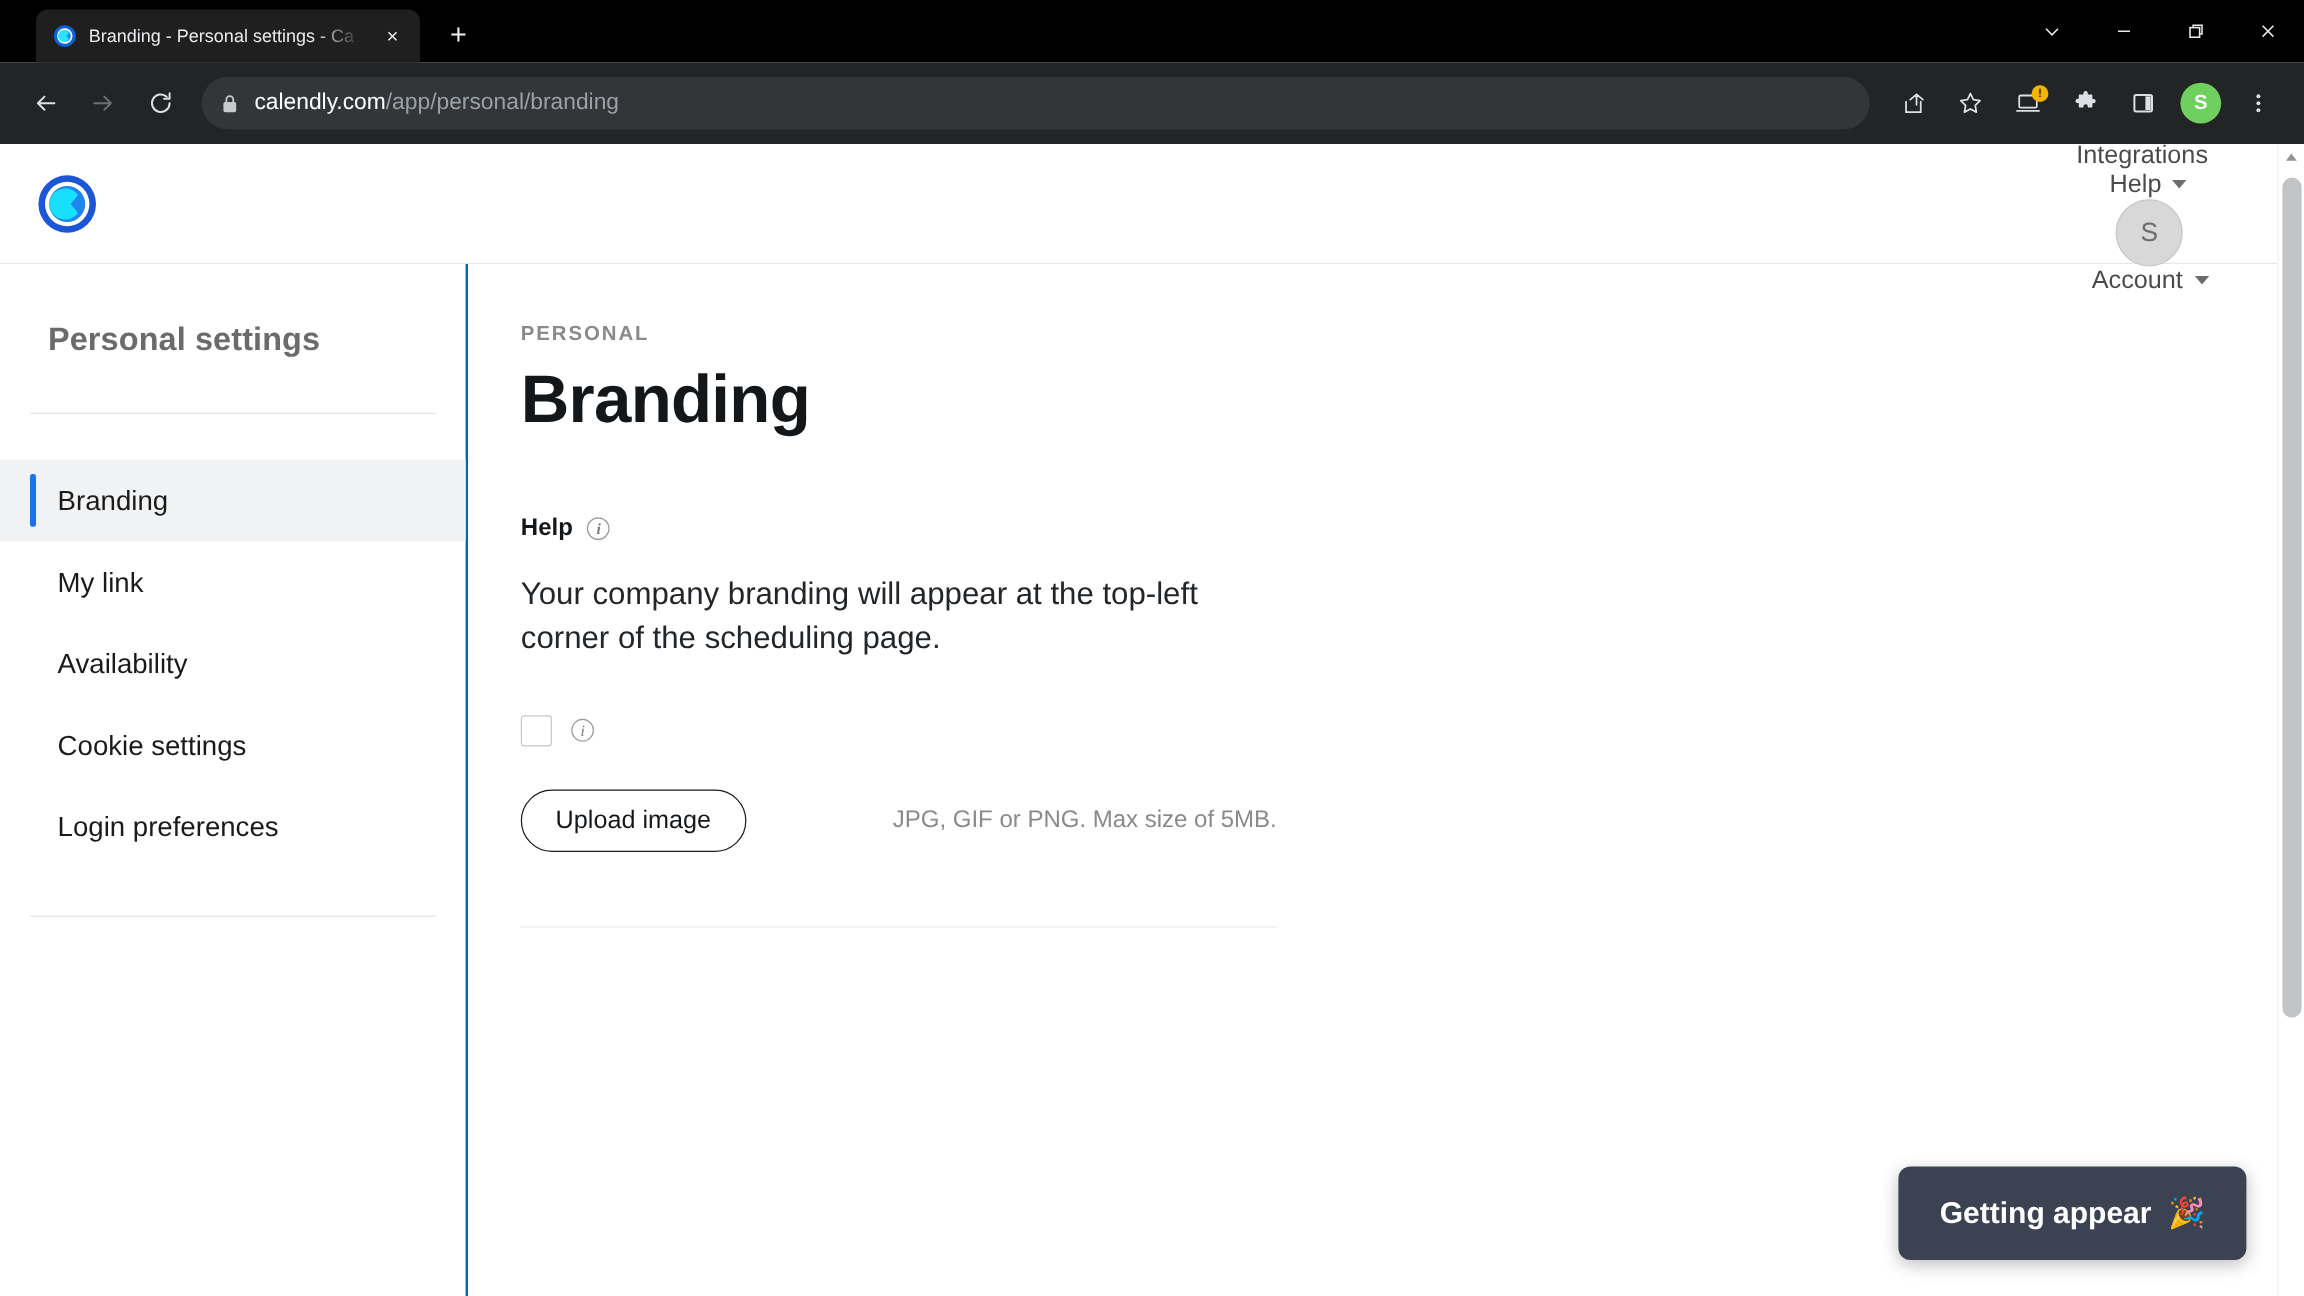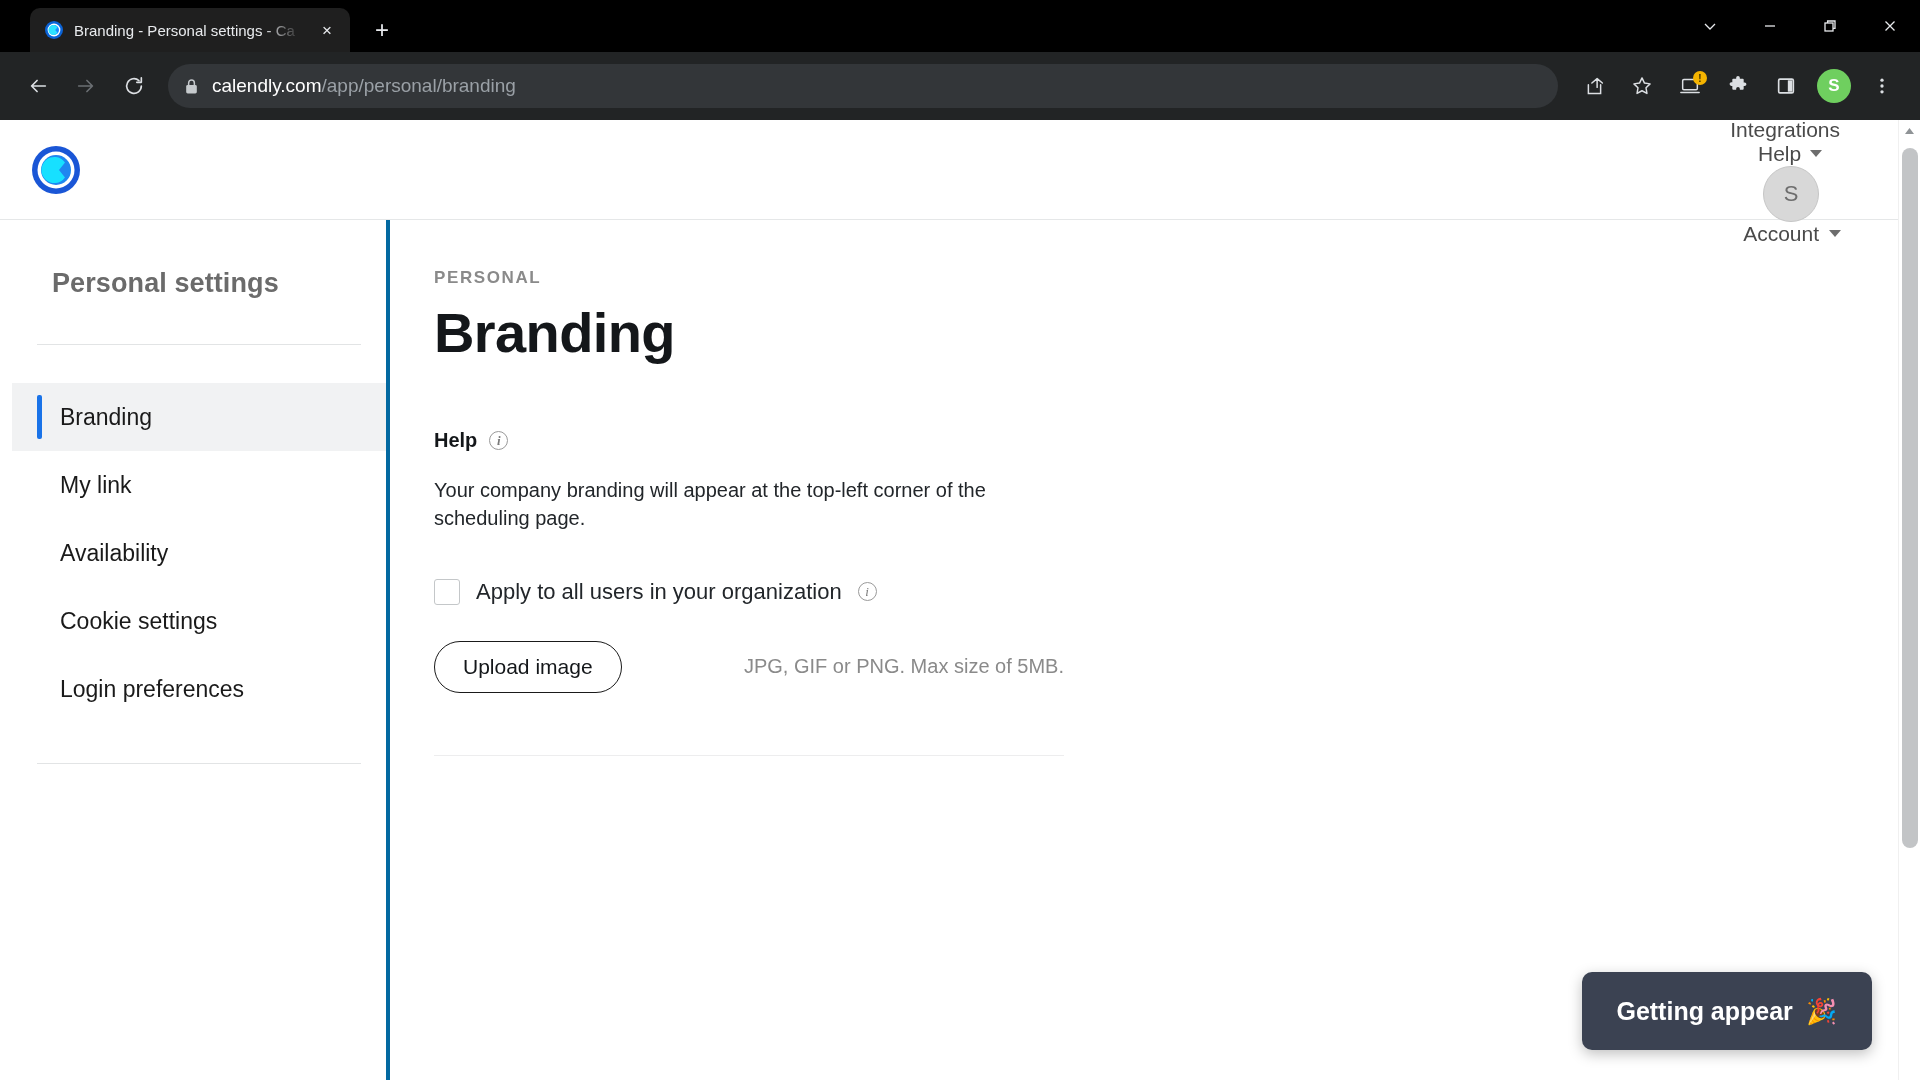--- a/index.html
+++ b/index.html
@@ -109,21 +109,21 @@
   .acct-name {
     display:flex; align-items:center; gap:10px;
     font-size:21px; color:#4a4a4a; padding-left:14px;
   }
 
   
   .body-split { flex:1; display:flex; min-height:0; }
 
   .sidebar {
     width:390px; flex:0 0 390px; background:#ffffff;
-    border-right:4px solid #0369a1; padding:48px 0 0 12px;
+    border-right:2px solid #0369a1; padding:48px 0 0 0;
   }
   .side-title {
     font-size:27px; font-weight:700; color:#6b6b6b;
     padding:0 40px; letter-spacing:.1px;
   }
   .side-rule { height:1px; background:#e2e4e5; margin:45px 25px 0 25px; }
   .side-list { margin-top:38px; }
   .side-item {
     height:68px; display:flex; align-items:center;
     padding-left:48px; position:relative;
@@ -150,21 +150,21 @@
     margin-top:64px; display:flex; align-items:center; gap:12px;
     font-size:20px; font-weight:700; color:#14171a;
   }
   .info-icon {
     width:19px; height:19px; border-radius:50%;
     border:1.5px solid #9a9a9a; color:#7a7a7a;
     font-size:13px; font-style:italic; font-family:"Liberation Serif", serif;
     display:flex; align-items:center; justify-content:center; line-height:1;
   }
   .desc {
-    margin-top:24px; font-size:20px; color:#22262a;
+    margin-top:24px; font-size:26px; color:#22262a;
     line-height:1.42; max-width:625px;
   }
   .checkrow {
     margin-top:46px; display:flex; align-items:center; gap:16px;
   }
   .checkbox {
     width:26px; height:26px; border:1.5px solid #c4c7c9;
     border-radius:3px; background:#fff; flex:0 0 26px;
   }
   .checkrow-label { font-size:22px; color:#22262a; }
@@ -394,21 +394,20 @@
 
           <div class="section-label">
             <span>Help</span>
             <span class="info-icon">i</span>
           </div>
 
           <div class="desc">Your company branding will appear at the top-left corner of the scheduling page.</div>
 
           <div class="checkrow">
             <span class="checkbox"></span>
-            <span class="checkrow-label">Apply to all users in your organization</span>
             <span class="info-icon">i</span>
           </div>
 
 
           <div class="upload-row">
             <span class="upload-btn">Upload image</span>
             <span class="upload-hint">JPG, GIF or PNG. Max size of 5MB.</span>
           </div>
 
           <div class="content-rule"></div>

